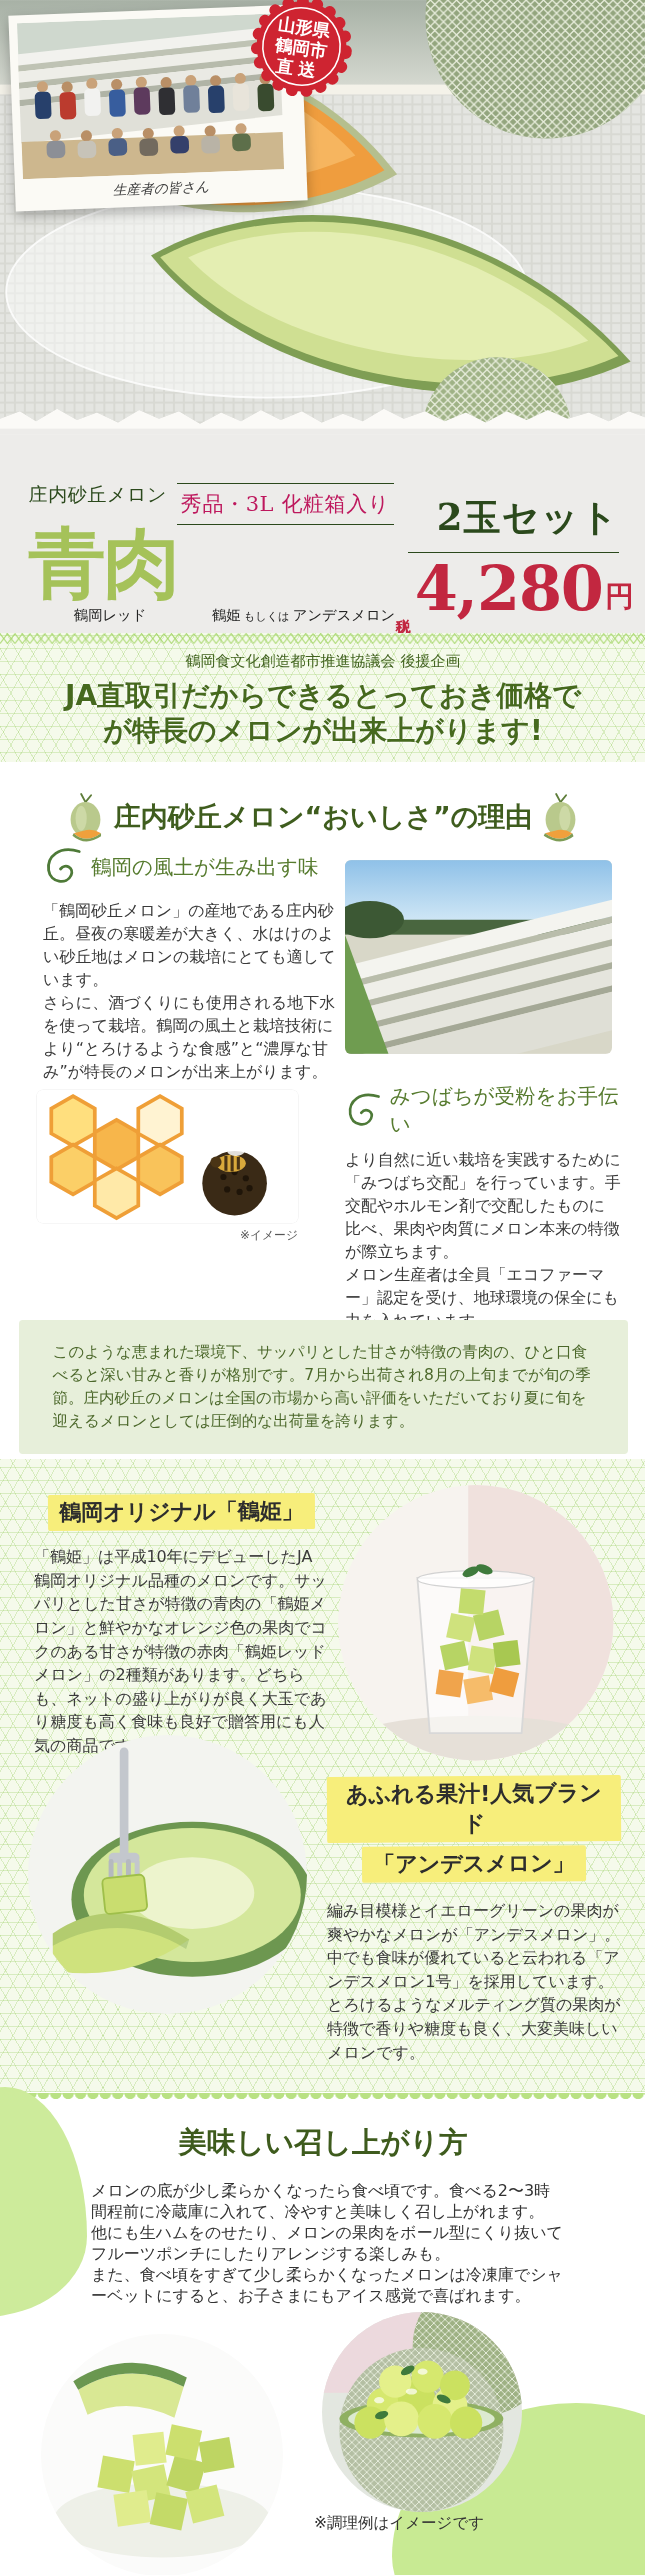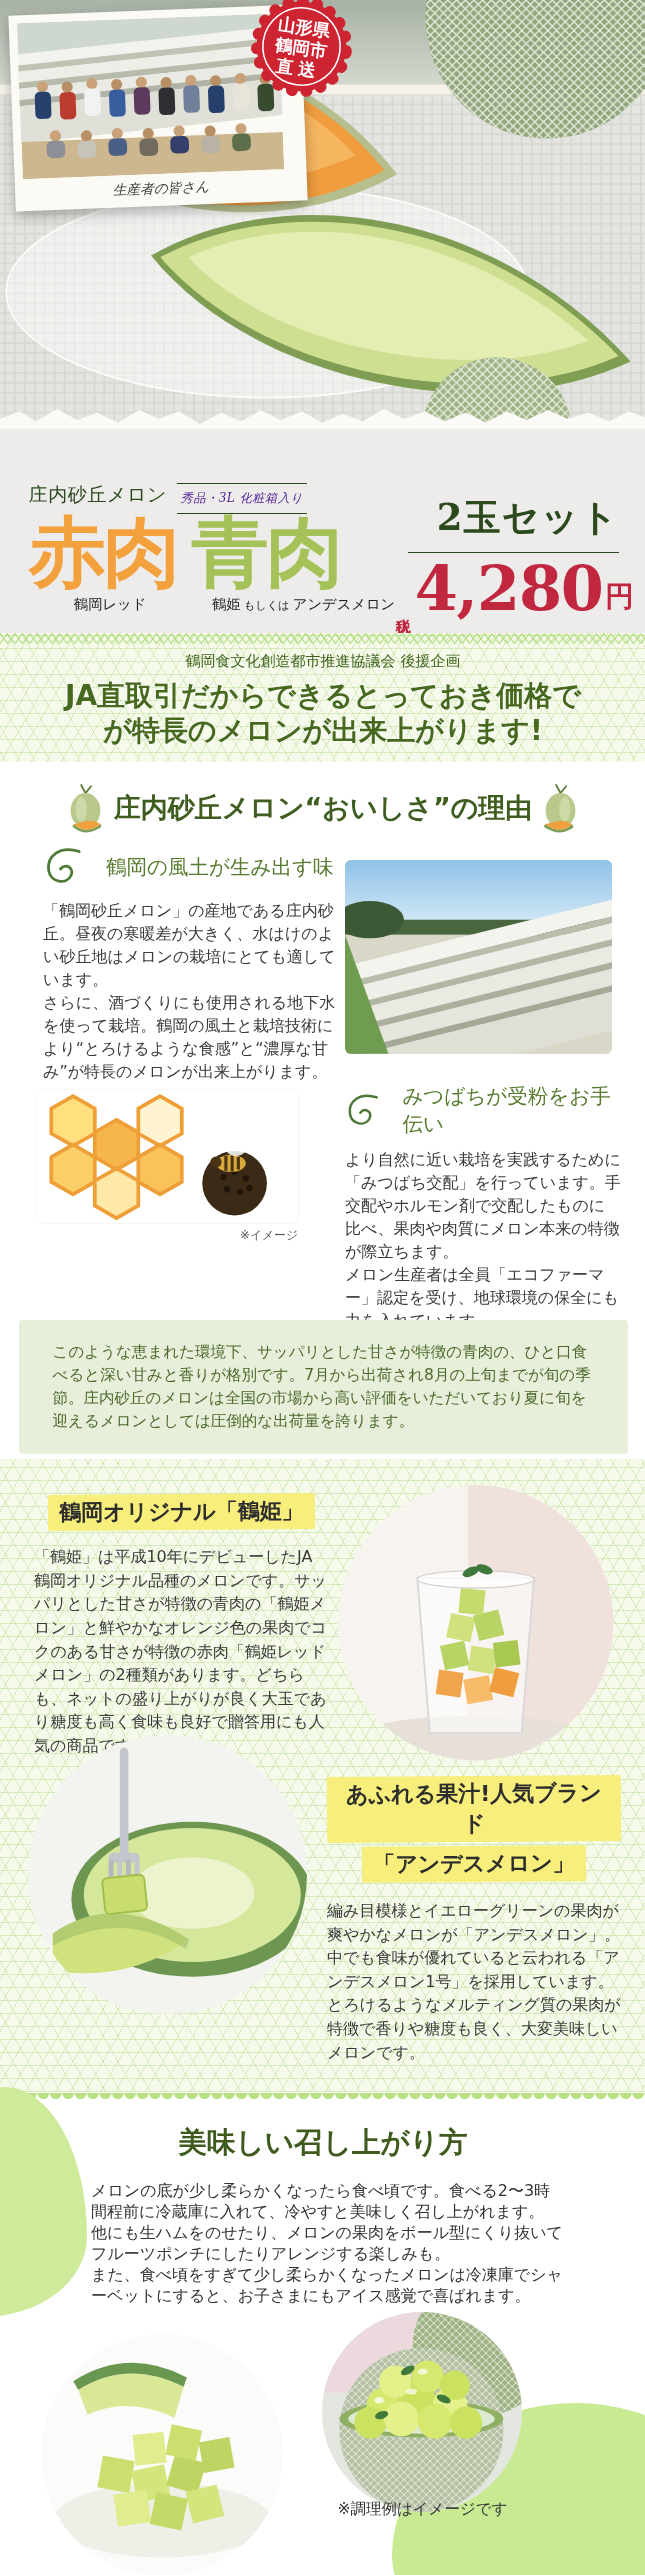--- a/index.html
+++ b/index.html
@@ -18,23 +18,23 @@
   .badge{position:absolute;left:246px;top:-8.7px;width:111px;height:111px;transform:rotate(8deg);}
   .badge text{font-family:"DejaVu Serif",serif;font-weight:bold;fill:#fff;}
 
   
   .paper{top:435px;height:199px;background:#edecea;}
   .torn{position:absolute;top:-35px;left:0;}
   .title-left{position:absolute;left:28.6px;top:48px;}
   .name-row{display:flex;align-items:stretch;gap:10px;}
   .product-name{font-family:"DejaVu Serif",serif;font-size:19px;font-weight:normal;
                 color:#2b491c;letter-spacing:0.6px;line-height:1.2;}
-  .grade{font-family:"DejaVu Serif",serif;font-size:12px;color:#4c1d95;
+  .grade{font-family:"DejaVu Serif",serif;font-size:21px;color:#be185d;
          border-top:1.2px solid #2b491c;border-bottom:1.2px solid #2b491c;
-         padding:6.2px 3.7px;letter-spacing:0.6px;align-self:center;font-style:italic;}
+         padding:6.2px 3.7px;letter-spacing:0.6px;align-self:center;}
   .flesh-row{display:flex;margin-top:0px;}
   .flesh{font-family:"DejaVu Serif",serif;font-size:77px;font-weight:bold;line-height:1.0;
          letter-spacing:-2.5px;}
   .flesh.red{color:#f3a13c;width:163px;}
   .flesh.green{color:#a5c259;width:163px;}
   .caption-row{display:flex;margin-top:3.7px;}
   .cap{width:163px;text-align:center;color:#232323;}
   .cap .big{font-size:14.3px;} .cap .small{font-size:11.2px;}
   .cap2{width:224px;}
   .title-right{position:absolute;right:27px;top:58px;width:211px;text-align:right;}
@@ -58,24 +58,24 @@
   
   .promo{top:633px;height:146px;text-align:center;}
   .promo .zig{position:absolute;top:0;left:0;}
   .support{margin-top:18.6px;font-size:15px;color:#41621f;}
   .promo-line{font-size:28px;font-weight:bold;color:#46691e;line-height:35px;
               text-shadow:0 0 3.7px #ffffff,0 0 1.2px #ffffff;}
   .promo-block{margin-top:7.5px;}
 
   
   .reasons{top:762px;height:697px;background:#fff;}
-  .r-heading{position:absolute;top:21px;left:0;width:100%;display:flex;
+  .r-heading{position:absolute;top:30px;left:0;width:100%;display:flex;
              justify-content:center;align-items:center;gap:7.5px;}
   .r-heading h2{margin:0;font-size:27px;font-weight:bold;color:#3f5d1e;}
-  .r-sub{display:flex;align-items:center;gap:18px;}
+  .r-sub{display:flex;align-items:center;gap:3px;}
   .r-sub .t{font-size:20.5px;color:#567b2e;}
   .r-text p{margin:10px 0 0;font-size:16px;line-height:23px;color:#3a3a3a;white-space:pre-line;}
   .rb1-text{position:absolute;left:43px;top:82px;width:297px;}
   .photo-greenhouse{position:absolute;left:345px;top:98px;border-radius:6.2px;overflow:hidden;
                     width:267px;height:194px;}
   .rb2-img{position:absolute;left:37px;top:328px;width:261px;height:133px;border-radius:6.2px;
            overflow:hidden;background:#fff;box-shadow:0 0 0 0.6px #eee;}
   .rb2-note{position:absolute;left:37px;top:466px;width:261px;text-align:right;
             font-size:11.8px;color:#555;}
   .rb2-text{position:absolute;left:345px;top:320px;width:276px;}
@@ -104,21 +104,21 @@
   .blob-l{left:-62px;top:-6.2px;width:149px;height:230px;
           border-radius:45% 55% 70% 30%/40% 65% 35% 60%;}
   .blob-r{right:-81px;bottom:-106px;width:335px;height:279px;background:#c8ea93;
           border-radius:55% 45% 30% 70%/55% 40% 60% 45%;}
   .serving h2{position:absolute;top:30px;left:0;width:100%;margin:0;text-align:center;
               font-size:28.6px;font-weight:bold;color:#3e5b1d;}
   .serving-body{position:absolute;left:91px;top:87px;width:474px;font-size:16px;
                 line-height:21px;color:#333;white-space:pre-line;}
   .ph-left{position:absolute;left:41px;top:241px;}
   .ph-right{position:absolute;left:322px;top:219px;}
-  .serving-note{position:absolute;left:314px;top:406px;width:217px;text-align:center;
+  .serving-note{position:absolute;left:314px;top:420px;width:217px;
                 font-size:15.5px;color:#333;}
 </style>
 </head>
 <body>
 
 <div class="page">
 
   <section class="hero">
     <svg class="heroart" width="646" height="435" viewBox="0 0 1040 700">
       <defs>
@@ -261,21 +261,20 @@
       <path d="M0 30 L32 18 L58 34 L92 14 L124 32 L156 20 L190 36 L224 16 L256 30 L288 18 L322 38 L356 20 L388 34 L420 16 L452 32 L486 18 L518 36 L552 22 L584 34 L618 14 L650 30 L684 18 L716 34 L750 20 L782 36 L816 18 L848 32 L882 16 L914 30 L948 20 L980 34 L1012 18 L1040 28 L1040 56 L0 56 Z" fill="#fbfaf7"></path>
       <rect y="46" width="1040" height="10" fill="#edecea"></rect>
     </svg>
 
     <div class="title-left">
       <div class="name-row">
         <div class="product-name">庄内砂丘メロン</div>
         <div class="grade">秀品・3L 化粧箱入り</div>
       </div>
       <div class="flesh-row">
-        <div class="flesh red">赤肉</div>
         <div class="flesh green">青肉</div>
       </div>
       <div class="caption-row">
         <div class="cap">
           <span class="big">鶴岡レッド</span>
         </div>
         <div class="cap cap2">
           <span class="big">鶴姫</span>
           <span class="small">もしくは</span>
           <span class="big">アンデスメロン</span>

